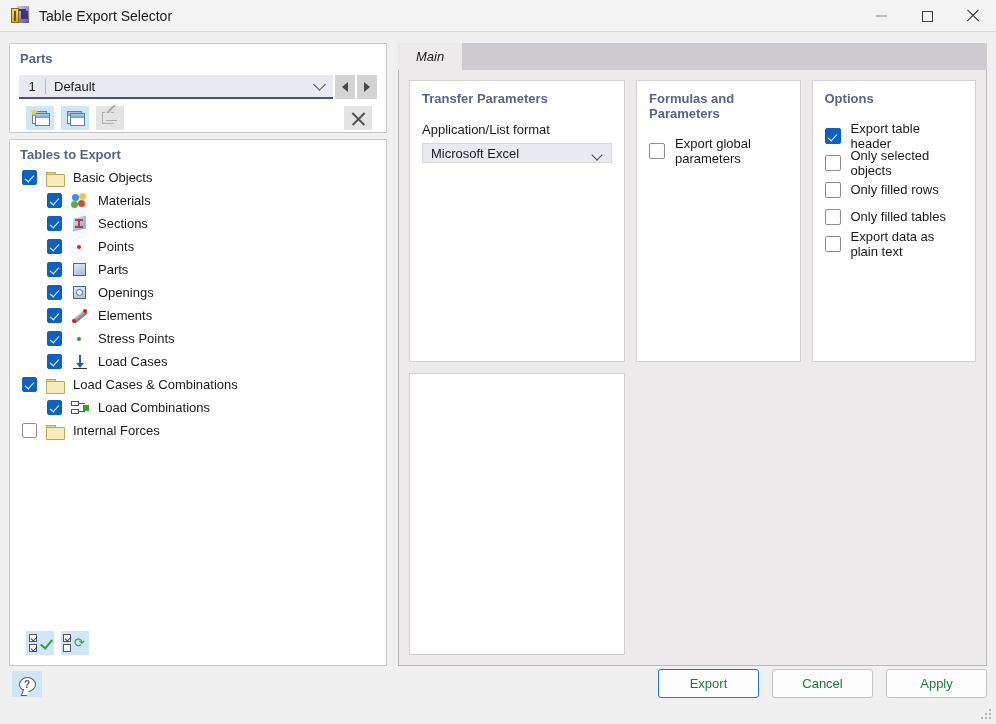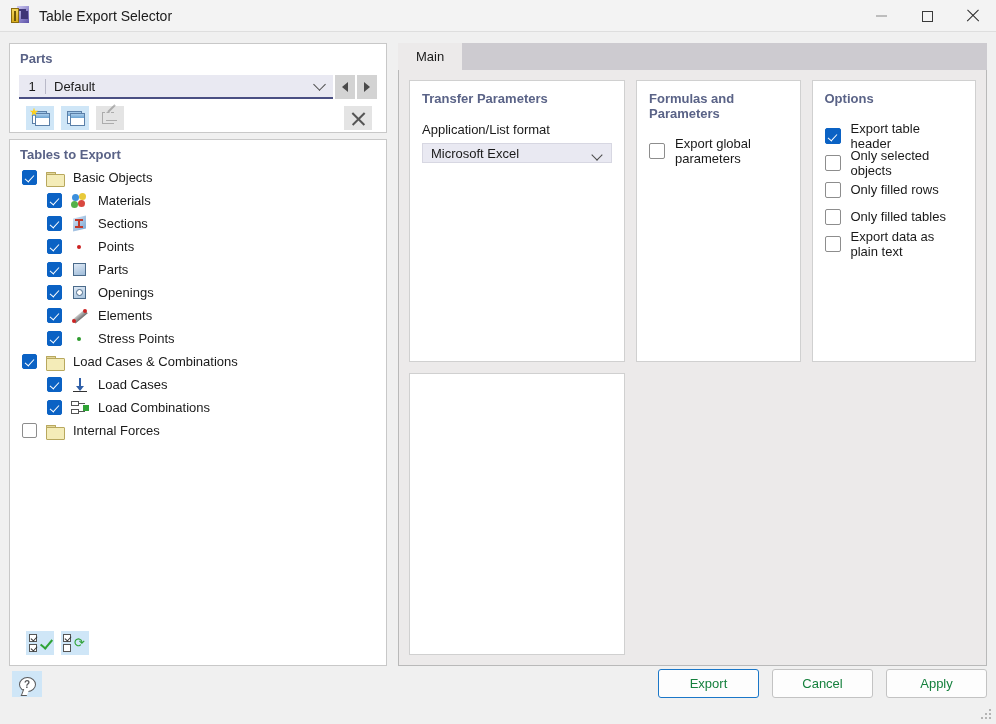--- a/index.html
+++ b/index.html
@@ -266,21 +266,21 @@
   }
   .swap-ico { position:relative; width:13px; height:12px; margin-left:3px; color:#2fa336; font-size:13px; line-height:12px; }
 
   
   #right-col {
     position:absolute; left:398px; top:10px; right:9px; bottom:58px;
   }
   #tabstrip { height:27px; background:#cdcbd0; display:flex; align-items:flex-end; }
   .tab {
     height:27px; padding:0 18px; display:flex; align-items:center;
-    font-size:13px; color:#1a1a1a; background:#cdcbd0;
+    font-size:13px; color:#1a1a1a; background:#cdcbd0;font-style:italic;
   }
   .tab.active { background:#eceaea; }
   #tabpanel {
     position:absolute; left:0; top:27px; right:0; bottom:0;
     background:#eceaea; border:1px solid #b9b9b9; border-top:none;
     padding:10px;
     display:grid; grid-template-columns:1fr 1fr 1fr; grid-template-rows:1fr 1fr;
     gap:11px;
   }
   .panel { background:#fff; border:1px solid #d0d0d0; position:relative; padding:10px 12px; }
@@ -436,29 +436,29 @@
           <div class="node lvl1">
             <span class="cb on"></span>
             <span class="node-ico"><span class="f-el"><span class="bar"></span><span class="d1"></span><span class="d2"></span></span></span>
             <span class="node-label">Elements</span>
           </div>
           <div class="node lvl1">
             <span class="cb on"></span>
             <span class="node-ico"><span class="f-pt green"><i></i></span></span>
             <span class="node-label">Stress Points</span>
           </div>
+          <div class="node lvl1">
+            <span class="cb on"></span>
+            <span class="node-ico"><span class="f-lc"><span class="sh"></span><span class="hd"></span><span class="base"></span></span></span>
+            <span class="node-label">Load Cases</span>
+          </div>
           <div class="node lvl0">
             <span class="cb on"></span>
             <span class="node-ico"><span class="f-folder"></span></span>
             <span class="node-label">Load Cases &amp; Combinations</span>
-          </div>
-          <div class="node lvl1">
-            <span class="cb on"></span>
-            <span class="node-ico"><span class="f-lc"><span class="sh"></span><span class="hd"></span><span class="base"></span></span></span>
-            <span class="node-label">Load Cases</span>
           </div>
           <div class="node lvl1">
             <span class="cb on"></span>
             <span class="node-ico"><span class="f-lco"><span class="b1"></span><span class="b2"></span><span class="ar"></span><span class="ar2"></span><span class="gp"></span></span></span>
             <span class="node-label">Load Combinations</span>
           </div>
           <div class="node lvl0">
             <span class="cb"></span>
             <span class="node-ico"><span class="f-folder"></span></span>
             <span class="node-label">Internal Forces</span>

